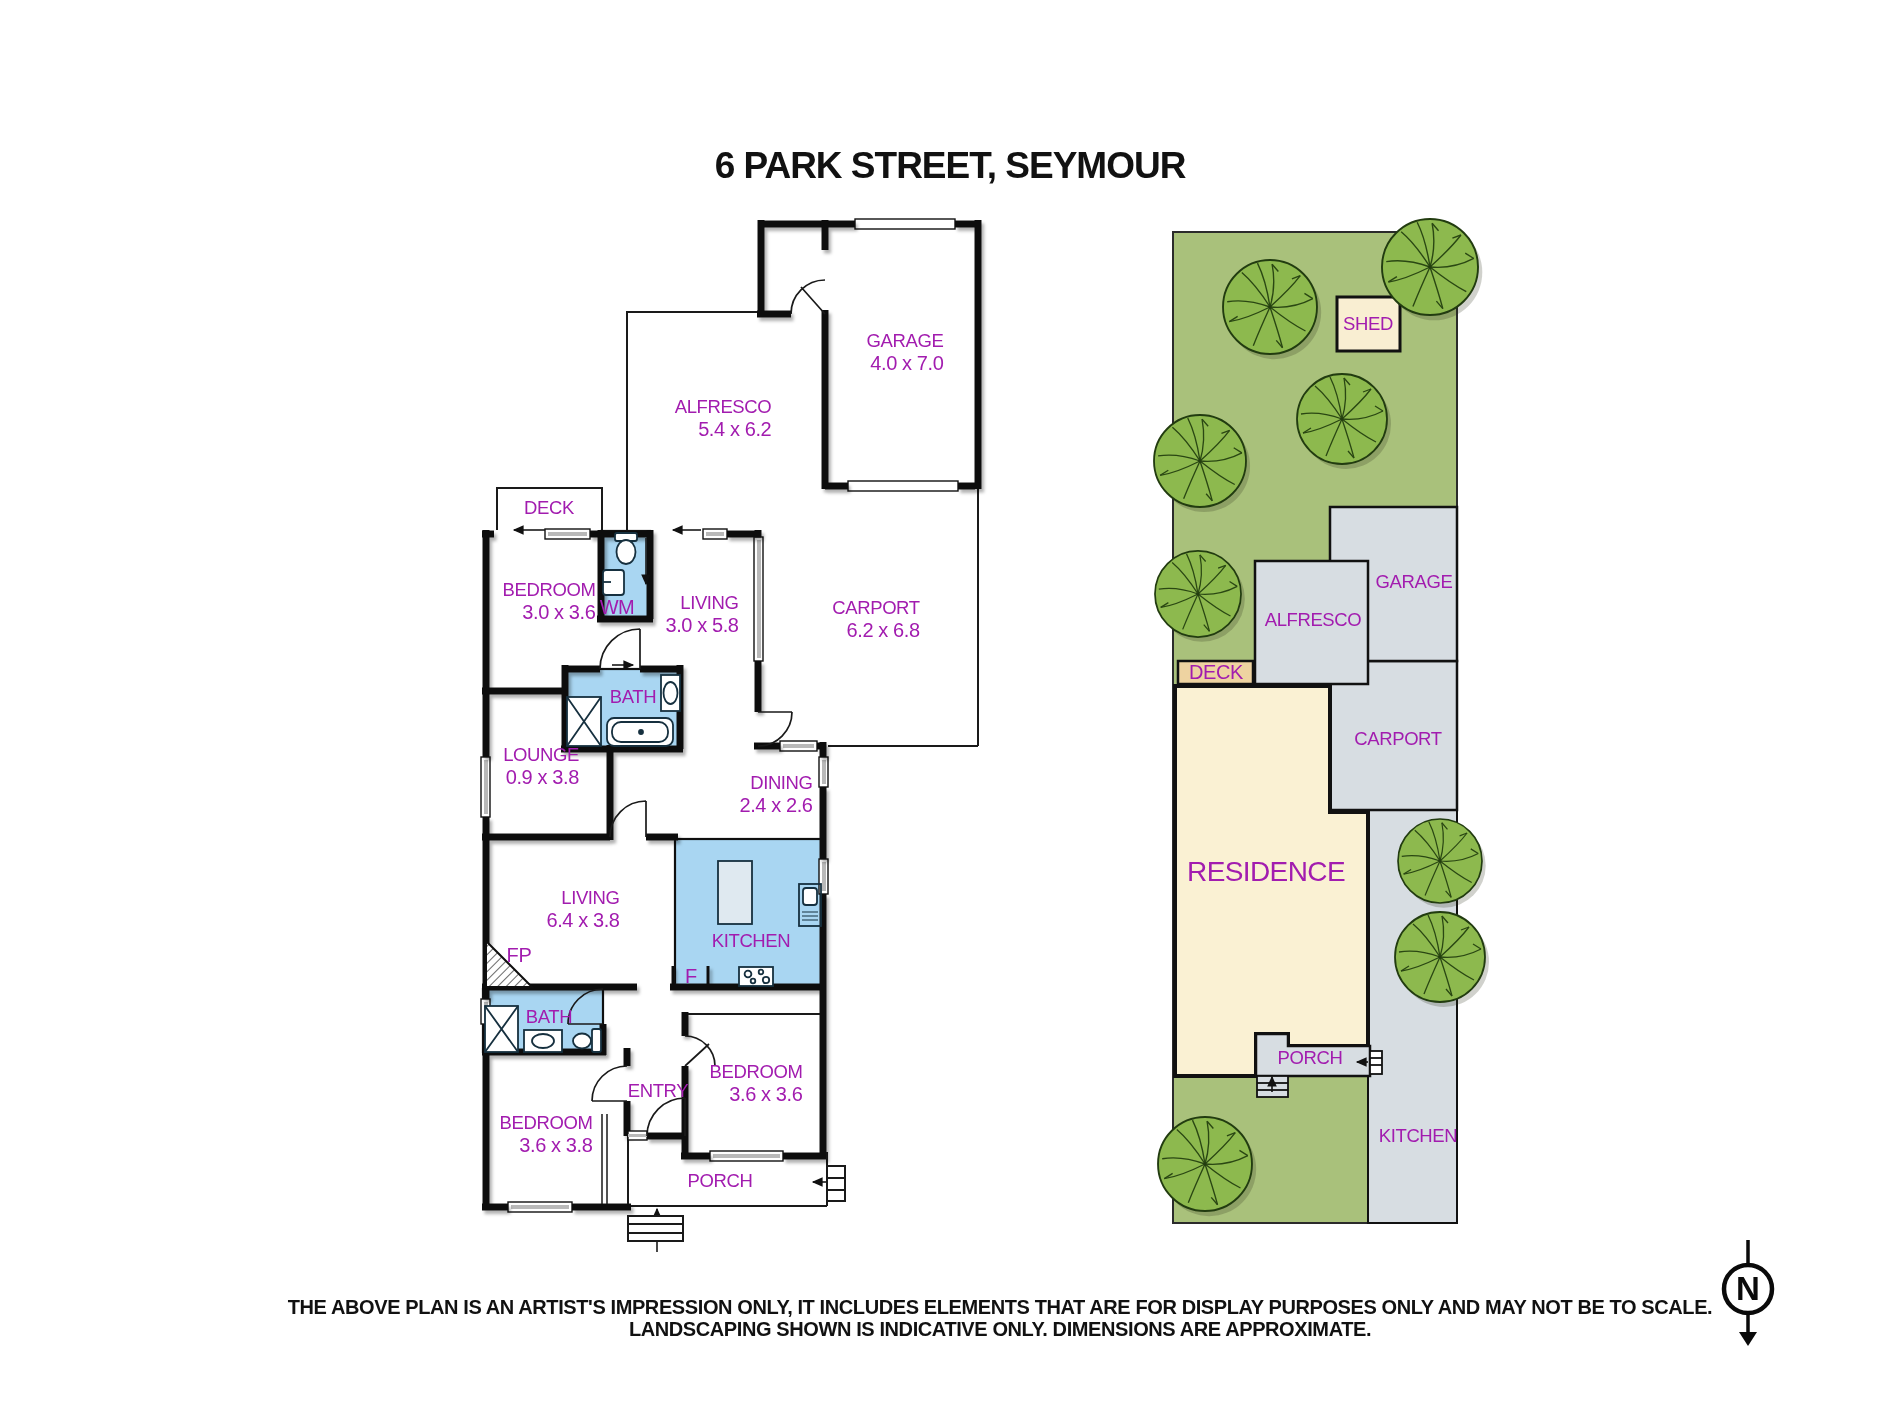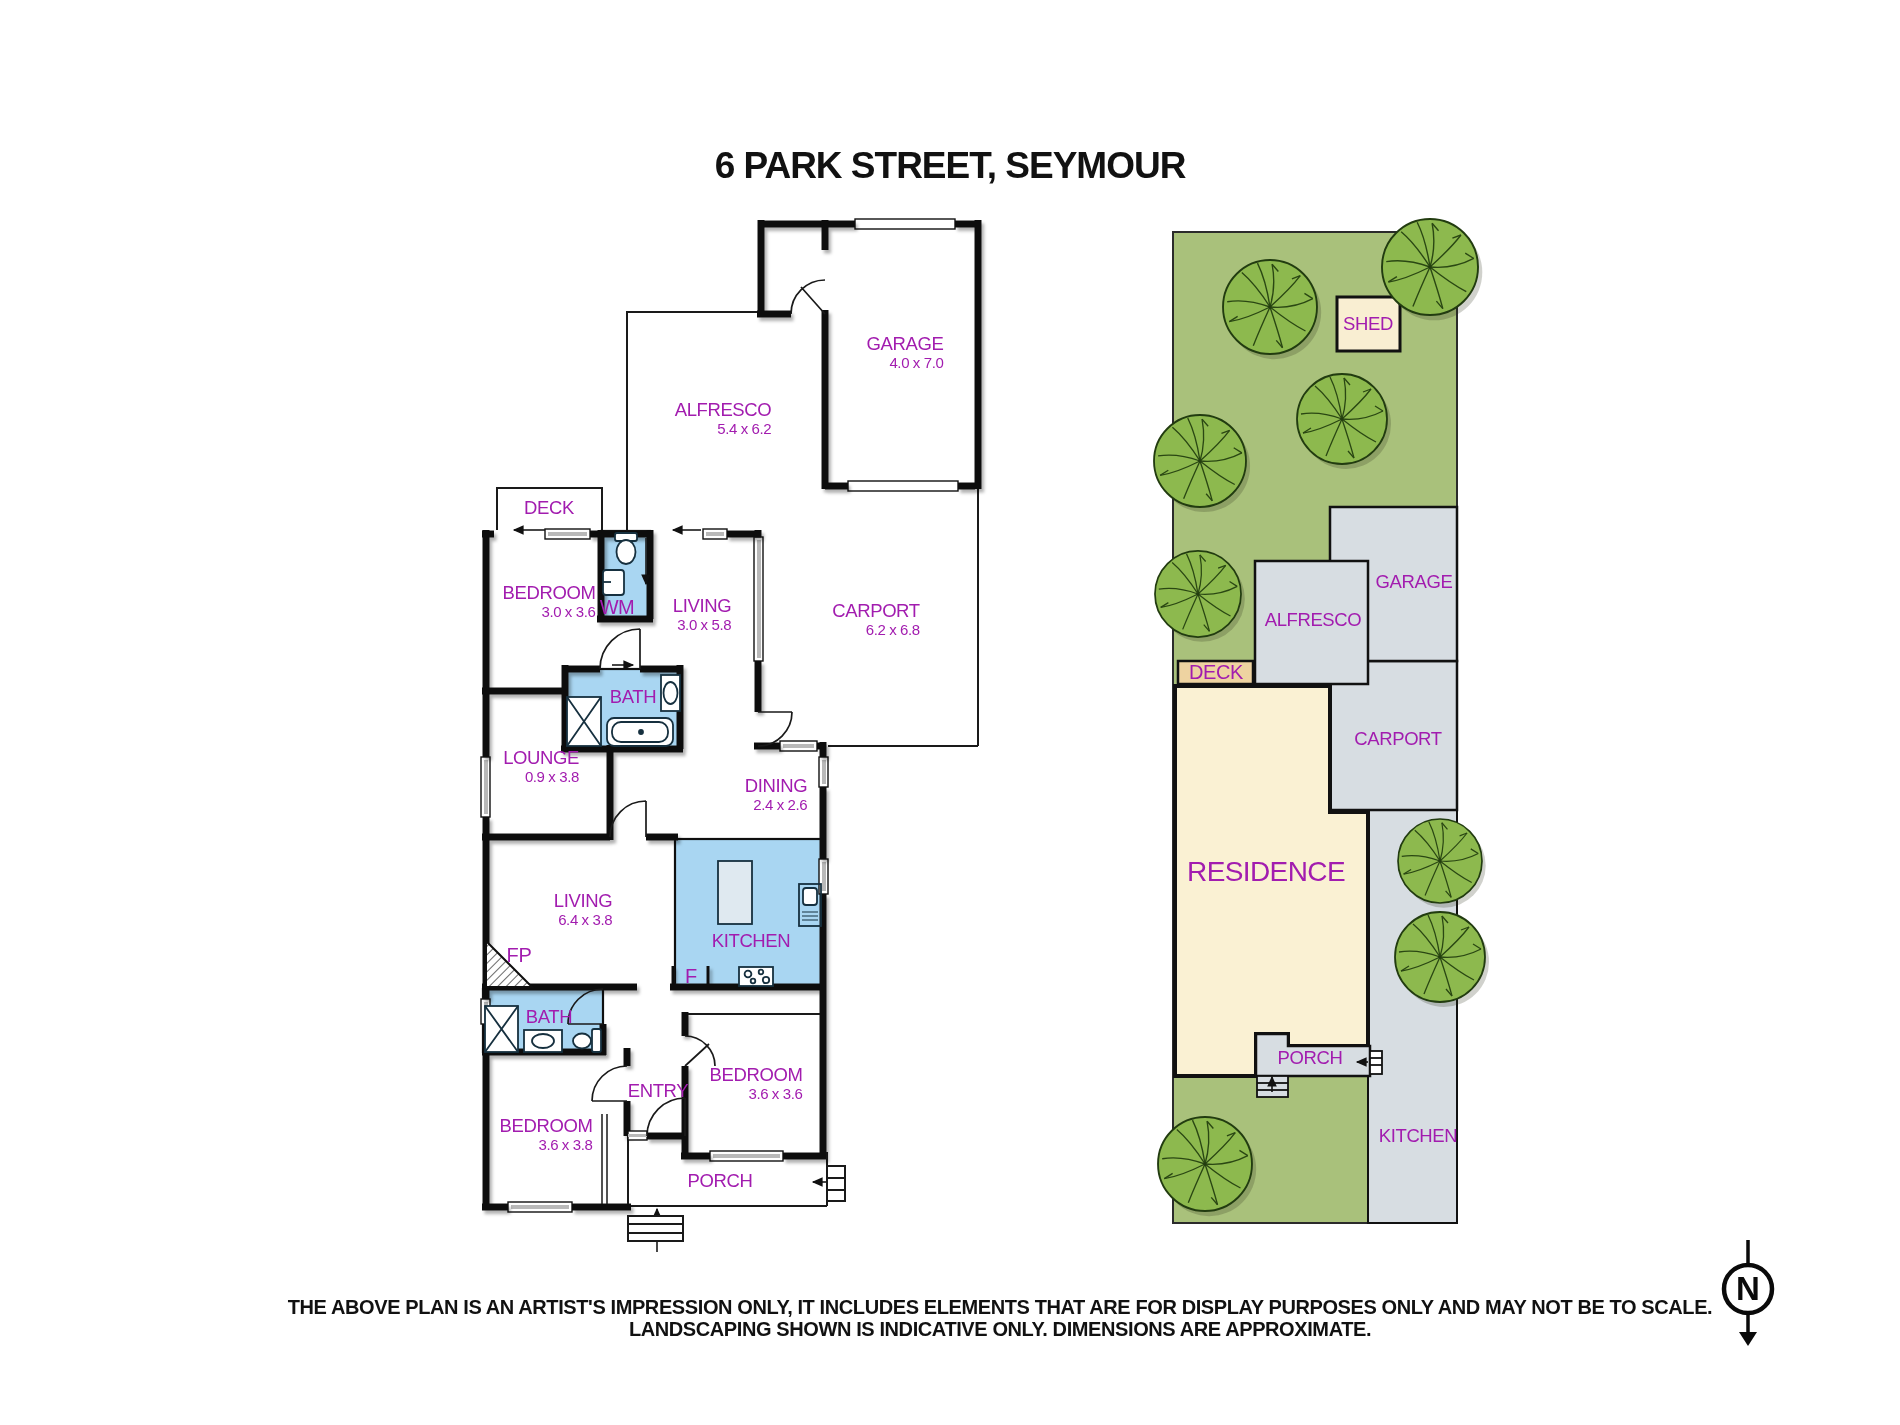--- a/index.html
+++ b/index.html
@@ -4,21 +4,21 @@
 <style>
   html,body{margin:0;padding:0;background:#ffffff;}
   #page{position:relative;width:1900px;height:1425px;background:#fff;overflow:hidden;
         font-family:"Liberation Sans","DejaVu Sans",sans-serif;color:#141414;margin-top:24px;}
   #plan-svg{position:absolute;left:0;top:0;}
   .page-title{position:absolute;left:950px;top:121px;transform:translateX(-50%);
       font-size:37px;font-weight:bold;letter-spacing:-1px;white-space:nowrap;color:#111;}
   .plan-label{position:absolute;transform:translate(-50%,-50%);text-align:right;
       font-weight:normal;color:#a21caf;line-height:1.12;letter-spacing:-0.4px;white-space:nowrap;}
   .plan-label .label-name{font-size:18.5px;}
-  .plan-label .label-dims{font-size:15px;}
+  .plan-label .label-dims{font-size:20px;}
   .plan-label.sm .label-name{font-size:20px;}
   .plan-label.lg .label-name{font-size:28px;letter-spacing:-0.6px;}
   .disclaimer{position:absolute;left:1000px;top:1272px;transform:translateX(-50%);
       text-align:center;font-weight:bold;font-size:20px;letter-spacing:-0.4px;
       line-height:22px;white-space:nowrap;color:#111;}
   .compass-n{position:absolute;left:1748px;top:1265px;transform:translate(-50%,-50%);
       font-size:33px;font-weight:bold;color:#0a0a0a;letter-spacing:0;}
 </style>
 </head>
 <body>

